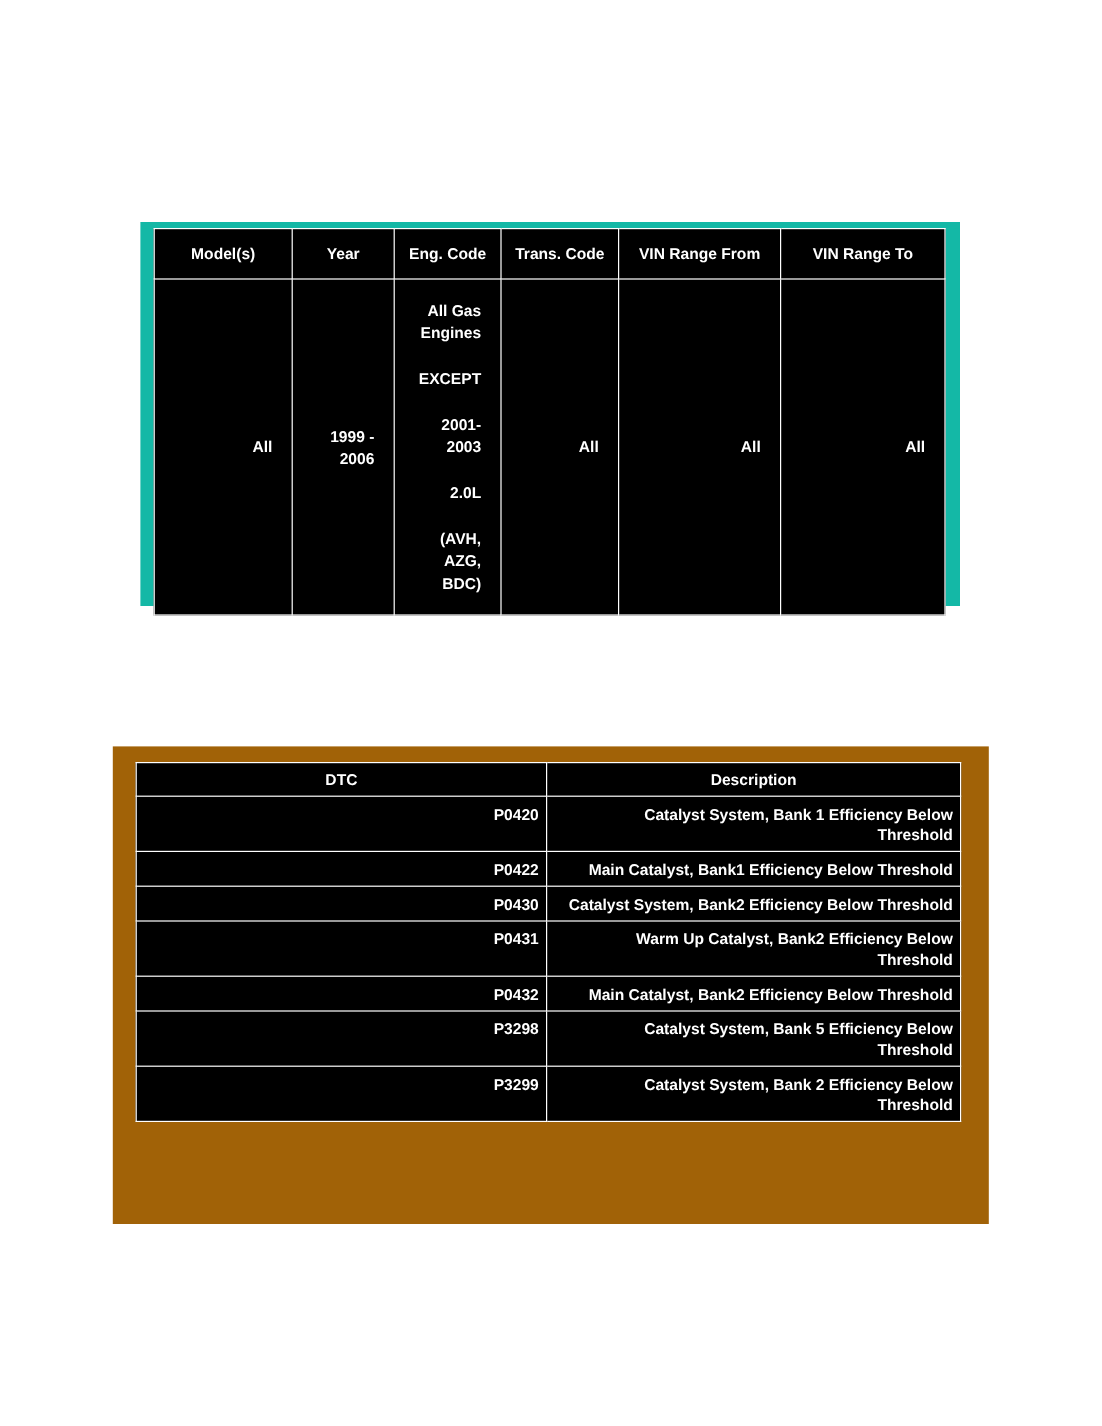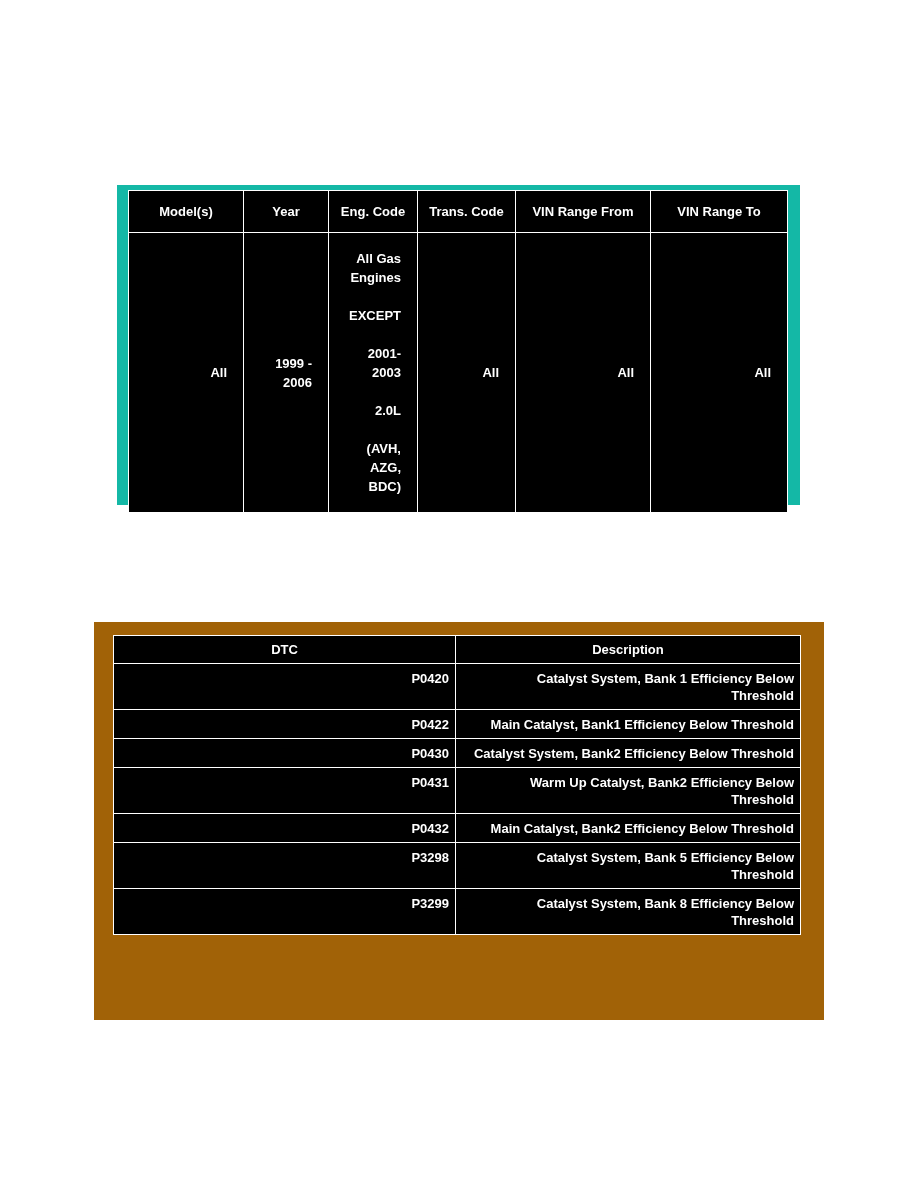--- a/index.html
+++ b/index.html
@@ -169,18 +169,18 @@
           <td class="dtc-code">P0432</td>
           <td class="dtc-desc">Main Catalyst, Bank2 Efficiency Below Threshold</td>
         </tr>
         <tr>
           <td class="dtc-code">P3298</td>
           <td class="dtc-desc">Catalyst System, Bank 5 Efficiency Below
 Threshold</td>
         </tr>
         <tr>
           <td class="dtc-code">P3299</td>
-          <td class="dtc-desc">Catalyst System, Bank 8 Efficiency Below
+          <td class="dtc-desc">Catalyst System, Bank 2 Efficiency Below
 Threshold</td>
         </tr>
       </tbody>
   </table>
 </div>
 
 </body></html>

